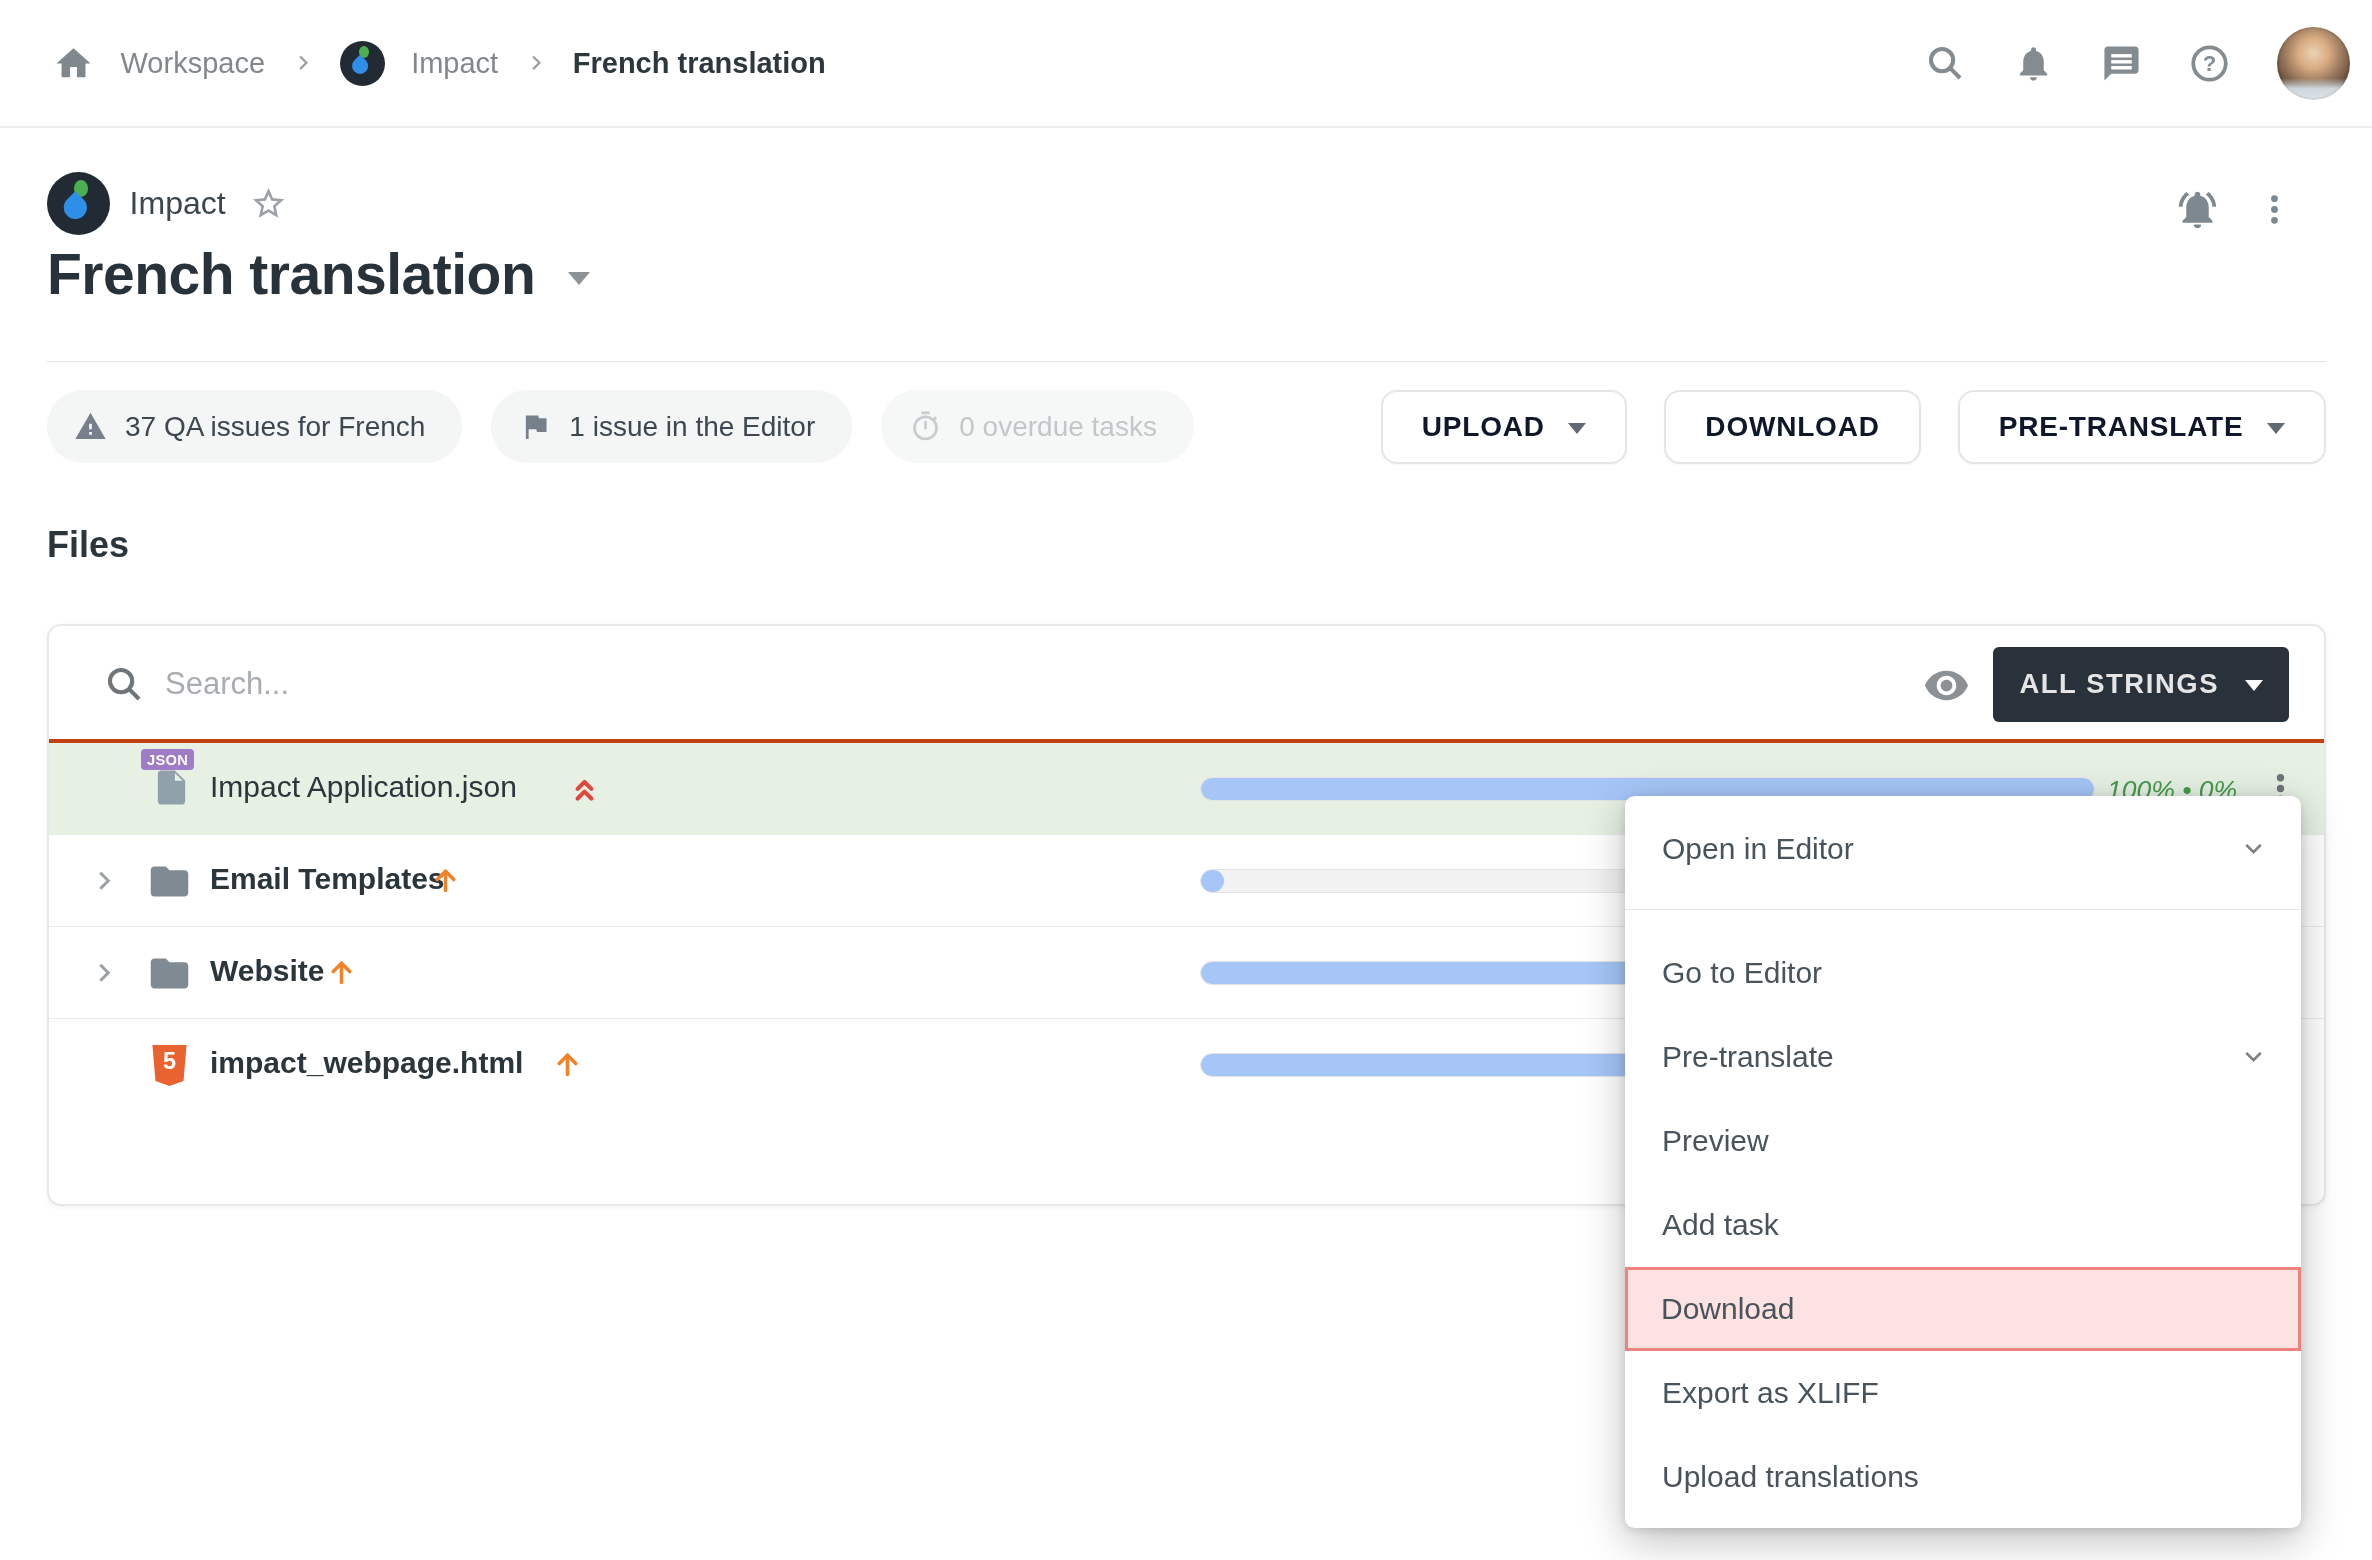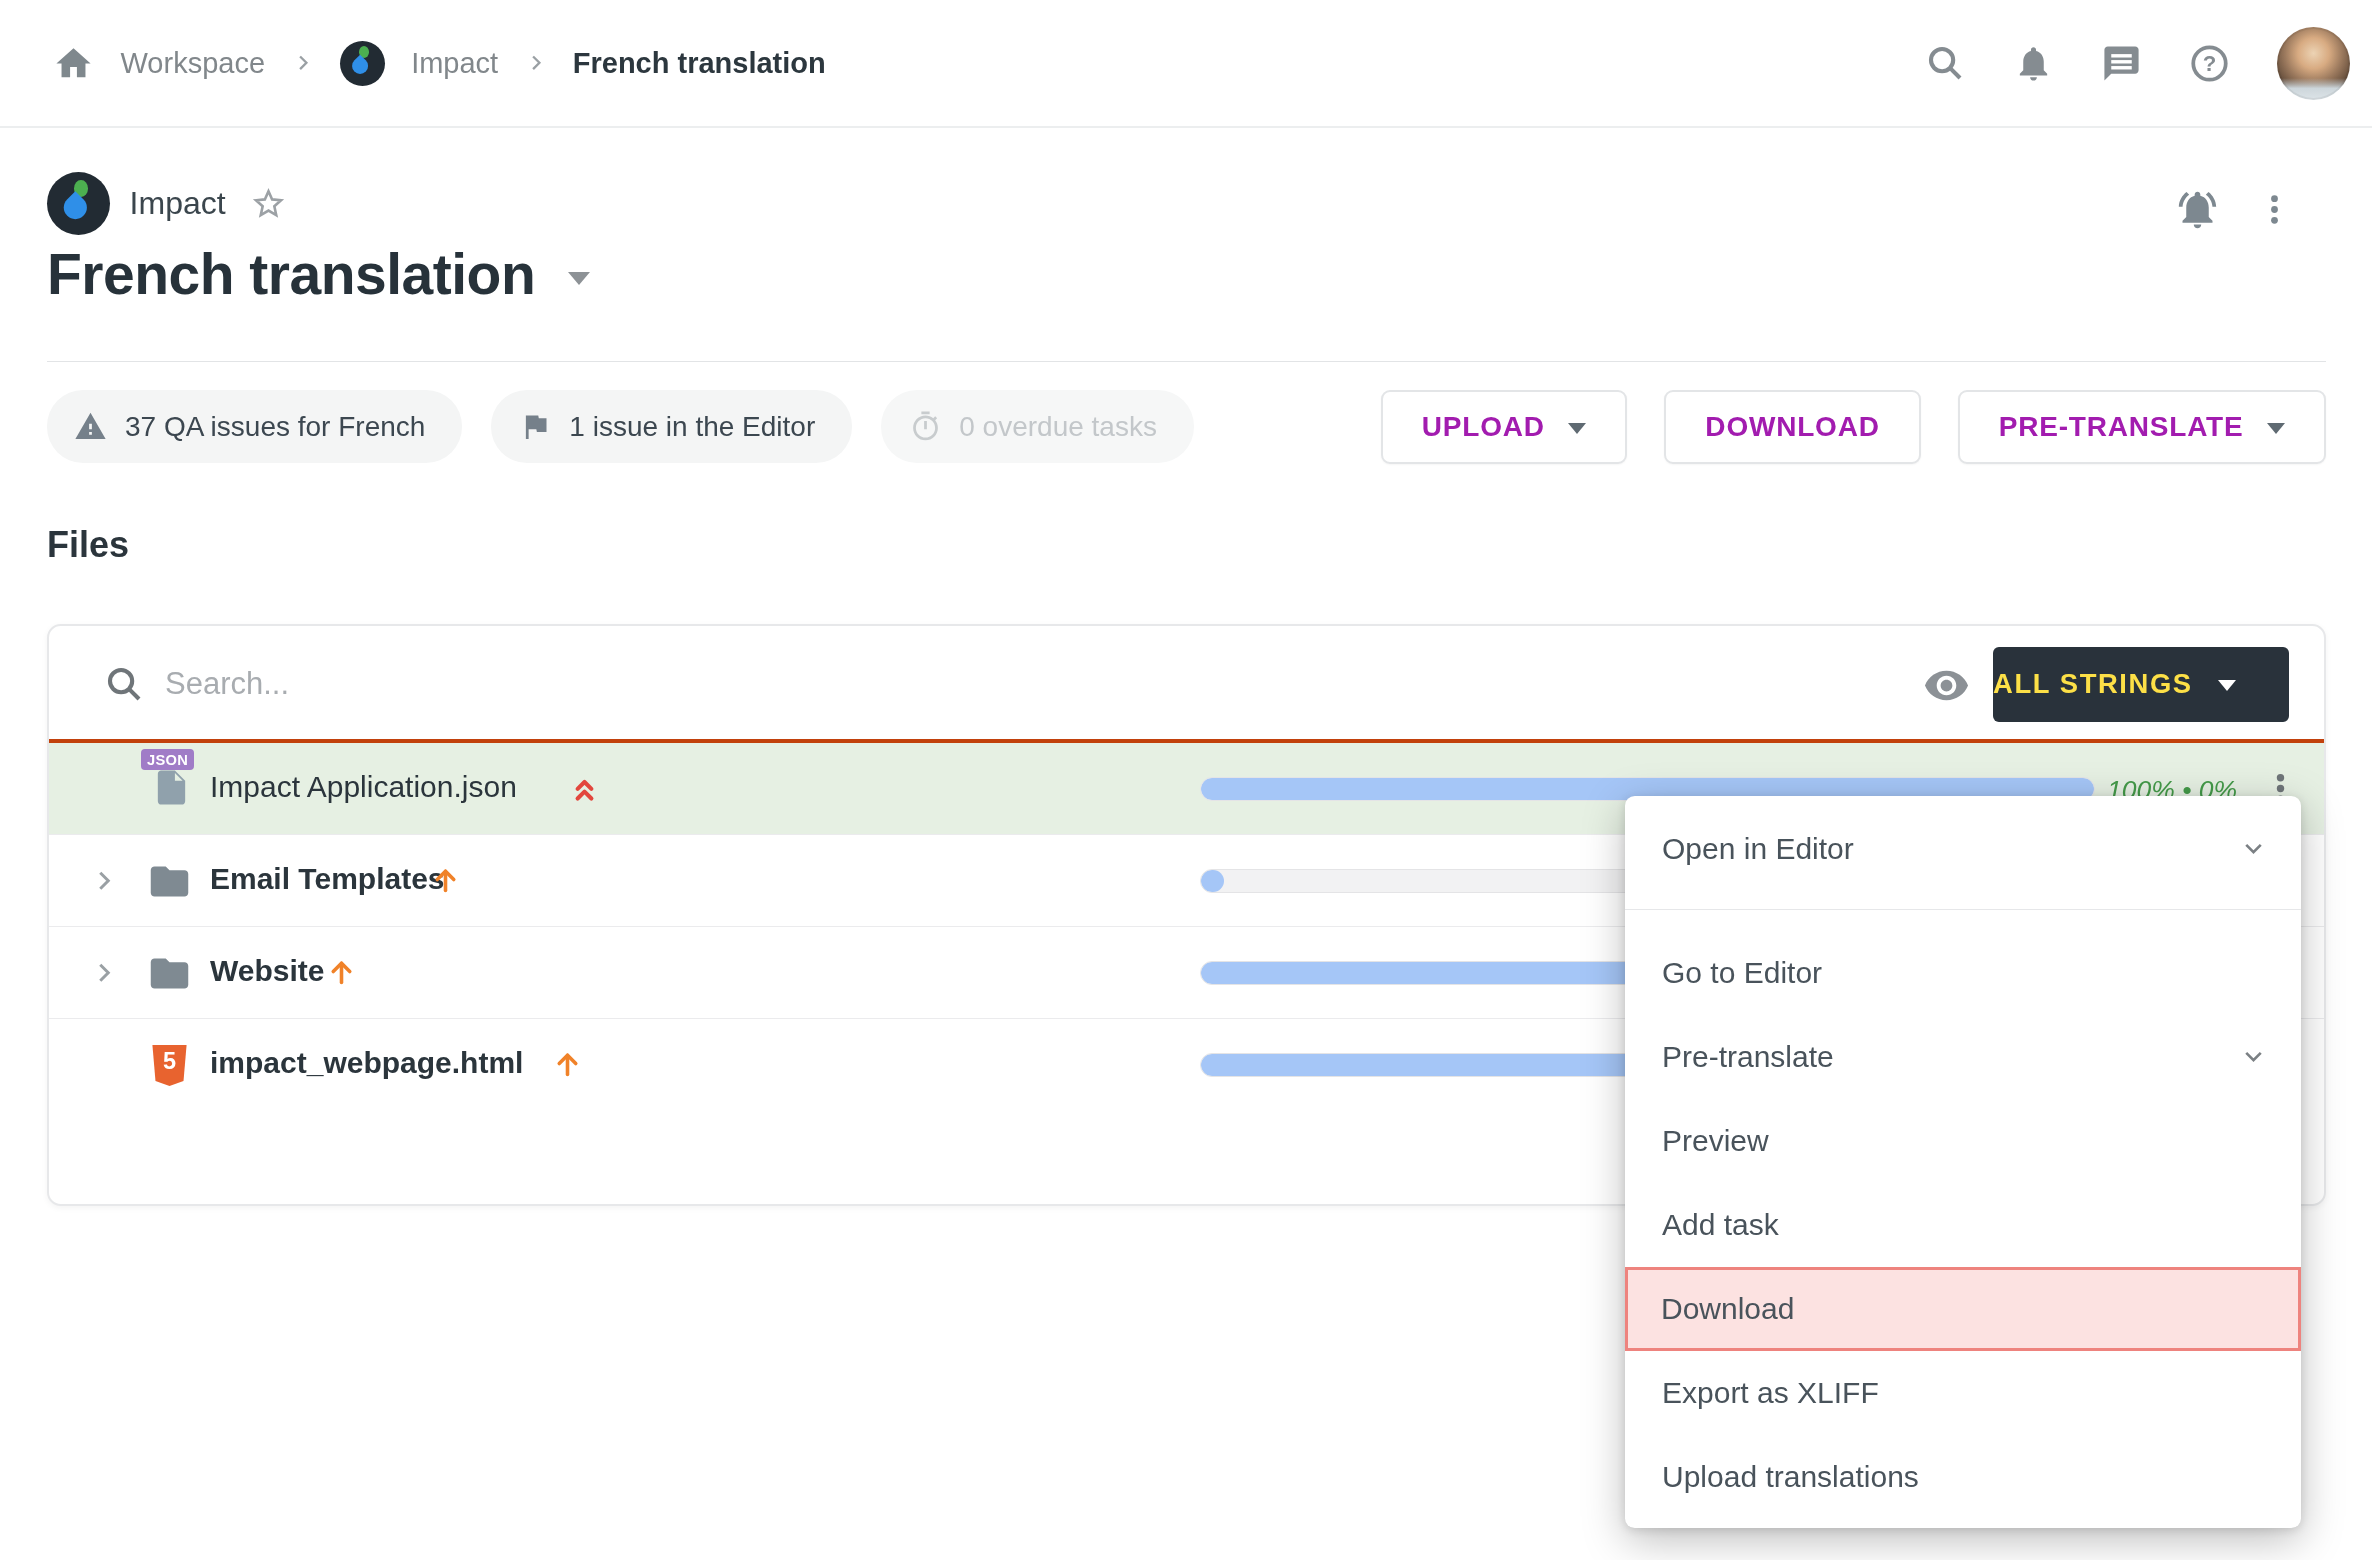--- a/index.html
+++ b/index.html
@@ -71,23 +71,23 @@
     height: 73px; border-radius: 36px; background: #f4f5f5;
     display: flex; align-items: center; gap: 17.6px; padding: 0 37px 0 27.4px;
     font-size: 28px; color: #3c4750; cursor: pointer;
   }
   .badge .b-ic { width: 33px; height: 33px; color: #75808a; }
   .badge.disabled { color: #c3c7ca; cursor: default; background: #f6f7f7; }
   .badge.disabled .b-ic { color: #c8ccce; }
 
   .actions-row { position: absolute; right: 47px; top: 262px; display: flex; gap: 37px; }
   .btn {
-    height: 74px; border-radius: 9px; border: 2px solid #e3e5e7; background: #ffffff;
+    height: 74px; border-radius: 16px; border: 2px solid #e3e5e7; background: #ffffff;
     display: flex; align-items: center; gap: 23.5px; padding: 0 39px;
-    font-size: 28px; font-weight: 700; letter-spacing: 0.8px; color: #a21caf;
+    font-size: 28px; font-weight: 700; letter-spacing: 0.8px; color: #0f172a;
     cursor: pointer; box-shadow: 0 1px 2px rgba(0,0,0,0.04);
     font-family: "Liberation Sans", sans-serif;
   }
   .btn-caret { width: 0; height: 0; border-left: 9.8px solid transparent; border-right: 9.8px solid transparent; border-top: 11.8px solid #5f6a72; margin-top: 2.9px; }
 
   .files-title { position: absolute; left: 47px; top: 396px; font-size: 36px; font-weight: 700; color: #2b353c; }
 
   
   .files-card {
     position: absolute; left: 47px; top: 496px; width: 2279px; height: 582px;
@@ -99,22 +99,22 @@
   .search-input {
     position: absolute; left: 116px; top: 27.4px; width: 1470px; height: 61px;
     border: none; outline: none; font-size: 31px; color: #2b353c;
     font-family: "Liberation Sans", sans-serif; background: transparent;
   }
   .search-input::placeholder { color: #a8acb0; }
   .eye-ic { position: absolute; left: 1874px; top: 36px; width: 47px; height: 47px; color: #8c9196; cursor: pointer; }
   .strings-btn {
     position: absolute; right: 35px; top: 20.6px; height: 75px; width: 296px;
     background: #29323b; border-radius: 5.9px; border: none; cursor: pointer;
-    display: flex; align-items: center; justify-content: flex-start; gap: 25.5px;
-    color: #fde047; font-size: 27.4px; font-weight: 700; letter-spacing: 1.6px;
+    display: flex; align-items: center; justify-content: center; gap: 25.5px;
+    color: #e5e5e5; font-size: 27.4px; font-weight: 700; letter-spacing: 1.6px;
     font-family: "Liberation Sans", sans-serif;
   }
   .strings-btn .btn-caret { border-top-color: #ffffff; }
 
   .file-row { position: relative; height: 92px; border-bottom: 1px solid #ebebed; cursor: pointer; }
   .file-row:last-child { border-bottom: none; }
   .file-row.selected { background: #e6f0e3; }
 
   .row-chevron { position: absolute; left: 41px; top: 32px; width: 27.4px; height: 27.4px; color: #9aa0a4; }
   .row-icon { position: absolute; left: 98px; top: 23.5px; width: 45px; height: 45px; }

